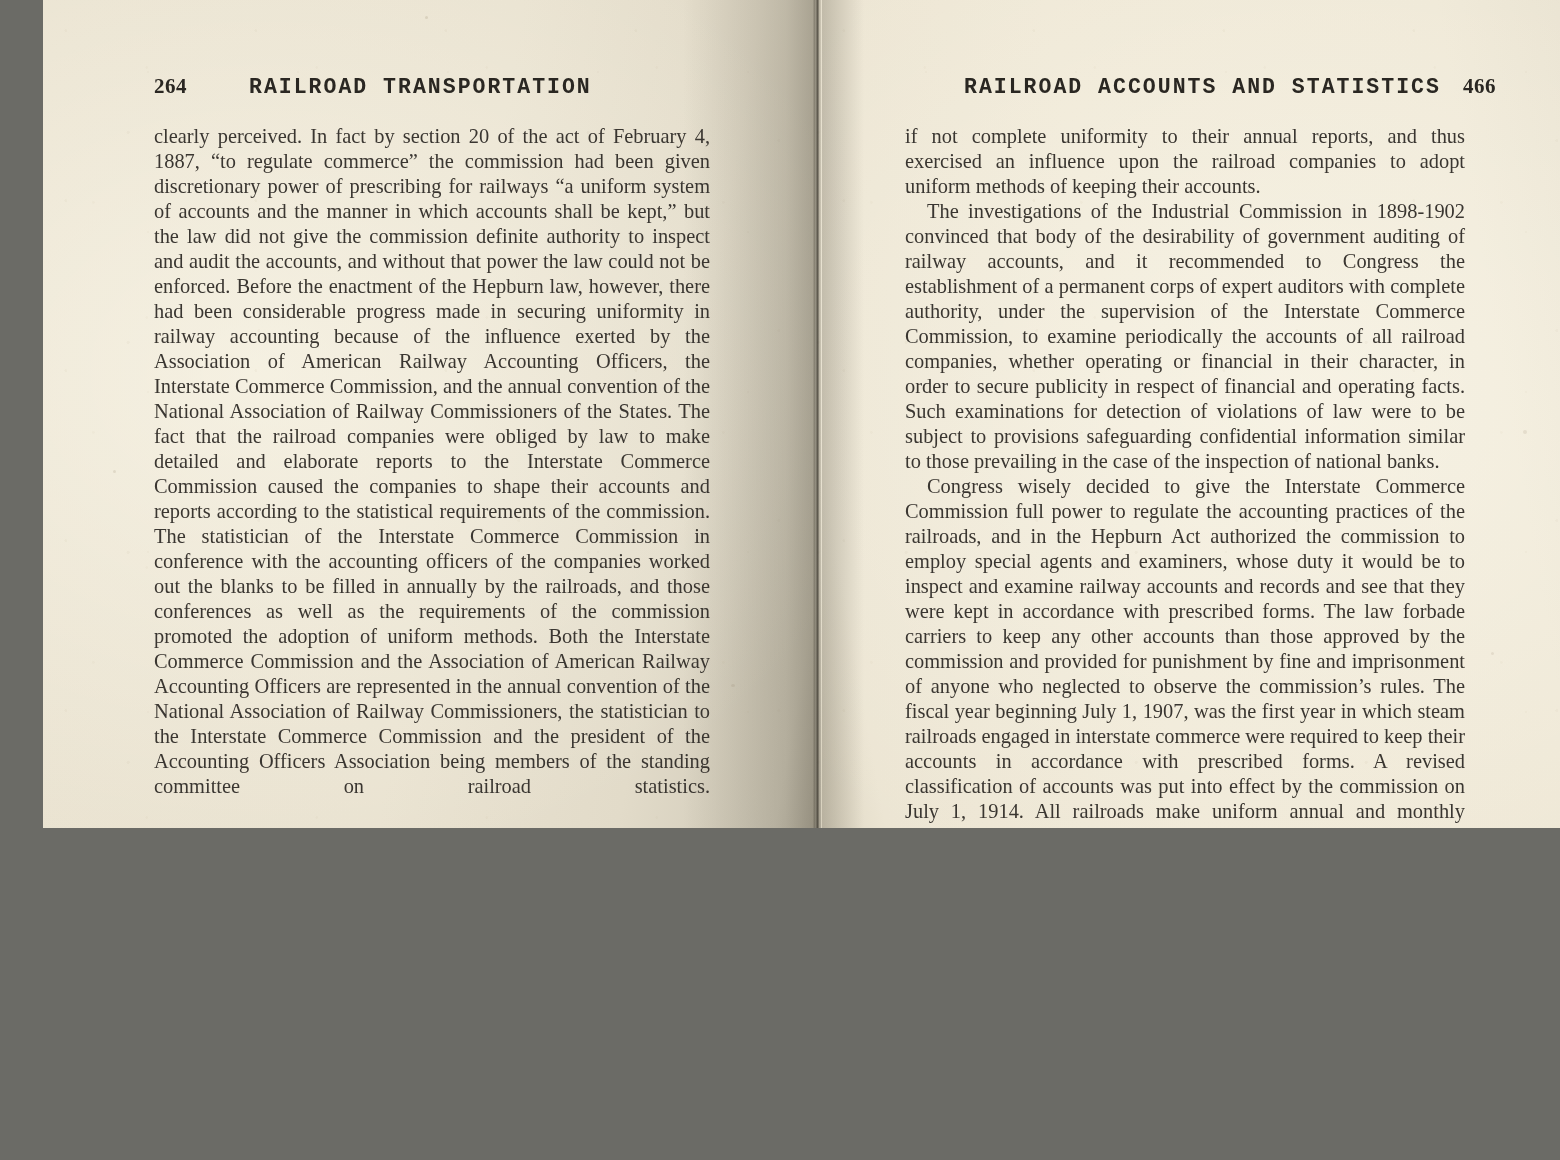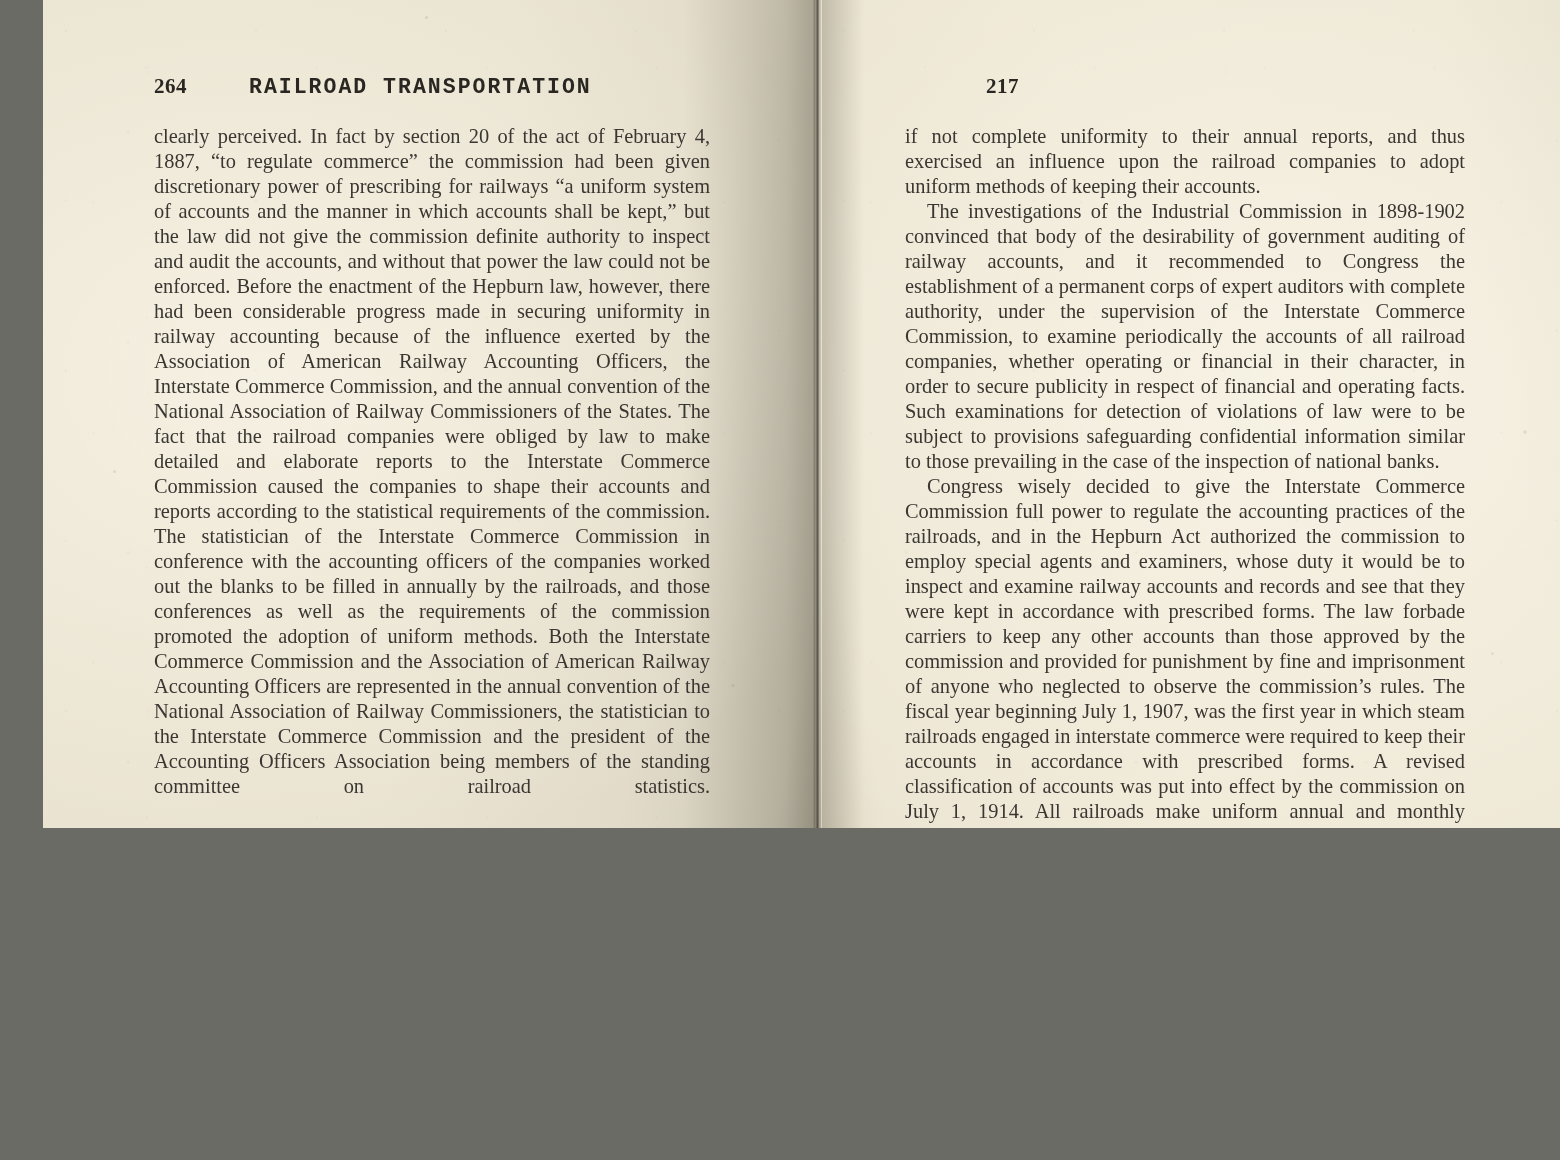--- a/index.html
+++ b/index.html
@@ -186,21 +186,22 @@
   <div class="running-head" id="head-left">
     <span class="folio">264</span>
     <span class="head-title">RAILROAD TRANSPORTATION</span>
   </div>
 
   <div class="column" id="col-left">
     <p class="flush-last">clearly perceived.  In fact by section 20 of the act of February 4, 1887, “to regulate commerce” the commission had been given discretionary power of prescribing for railways “a uniform system of accounts and the manner in which accounts shall be kept,” but the law did not give the commission definite authority to inspect and audit the accounts, and without that power the law could not be enforced.  Before the enactment of the Hepburn law, however, there had been considerable progress made in securing uniformity in railway accounting because of the influence exerted by the Association of American Railway Accounting Officers, the Interstate Commerce Commission, and the annual convention of the National Association of Railway Commissioners of the States.  The fact that the railroad companies were obliged by law to make detailed and elaborate reports to the Interstate Commerce Commission caused the companies to shape their accounts and reports according to the statistical requirements of the commission.  The statistician of the Interstate Commerce Commission in conference with the accounting officers of the companies worked out the blanks to be filled in annually by the railroads, and those conferences as well as the requirements of the commission promoted the adoption of uniform methods.  Both the Interstate Commerce Commission and the Association of American Railway Accounting Officers are represented in the annual convention of the National Association of Railway Commissioners, the statistician to the Interstate Commerce Commission and the president of the Accounting Officers Association being members of the standing committee on railroad statistics.</p>
   </div>
 
   <div class="running-head" id="head-right">
-    <span class="folio">217</span>
+    <span class="head-title">RAILROAD ACCOUNTS AND STATISTICS</span>
+    <span class="folio">466</span>
   </div>
 
   <div class="column" id="col-right">
     <p>if not complete uniformity to their annual reports, and thus exercised an influence upon the railroad companies to adopt uniform methods of keeping their accounts.</p>
     <p class="indent">The investigations of the Industrial Commission in 1898-1902 convinced that body of the desirability of government auditing of railway accounts, and it recommended to Congress the establishment of a permanent corps of expert auditors with complete authority, under the supervision of the Interstate Commerce Commission, to examine periodically the accounts of all railroad companies, whether operating or financial in their character, in order to secure publicity in respect of financial and operating facts.  Such examinations for detection of violations of law were to be subject to provisions safeguarding confidential information similar to those prevailing in the case of the inspection of national banks.</p>
     <p class="indent">Congress wisely decided to give the Interstate Commerce Commission full power to regulate the accounting practices of the railroads, and in the Hepburn Act authorized the commission to employ special agents and examiners, whose duty it would be to inspect and examine railway accounts and records and see that they were kept in accordance with prescribed forms.  The law forbade carriers to keep any other accounts than those approved by the commission and provided for punishment by fine and imprisonment of anyone who neglected to observe the commission’s rules.  The fiscal year beginning July 1, 1907, was the first year in which steam railroads engaged in interstate commerce were required to keep their accounts in accordance with prescribed forms.  A revised classification of accounts was put into effect by the commission on July 1, 1914.  All railroads make uniform annual and monthly reports to the commission, and the annual reports of the railroad officials to the stockholders also conform to the accounting system established by the commission, except for occasional slight vari-</p>
   </div>
 
 </div>
 

